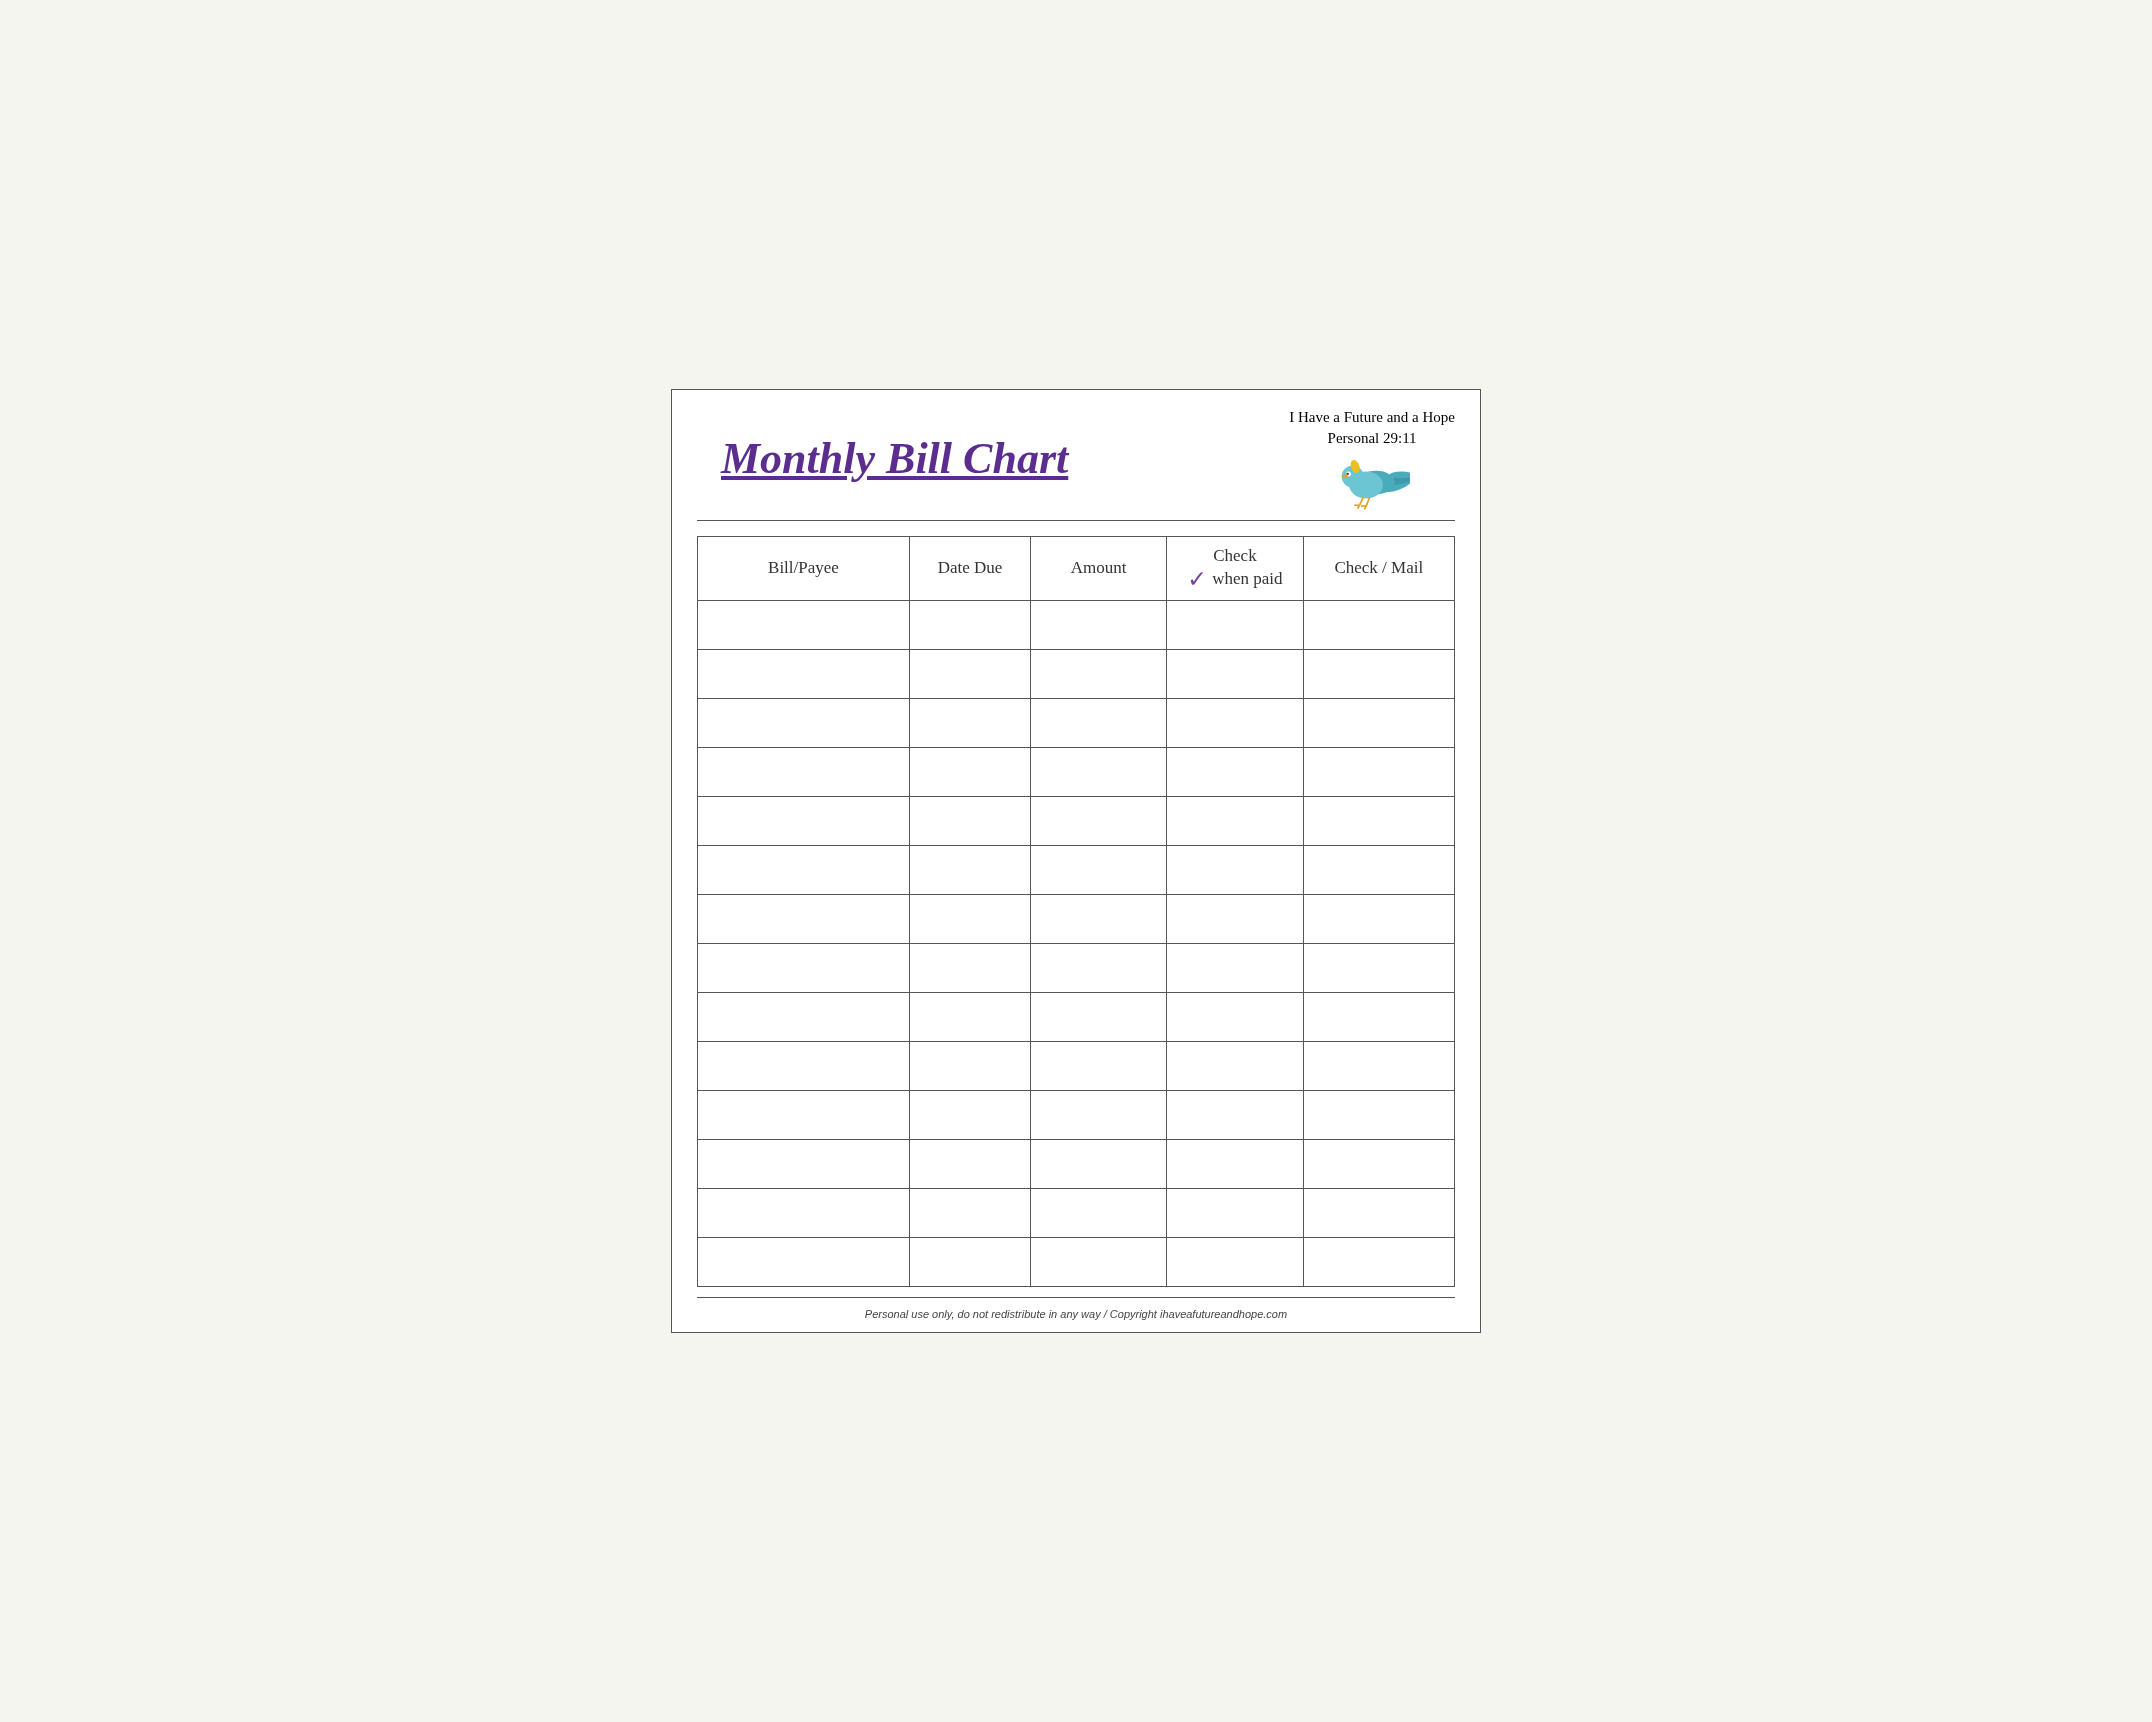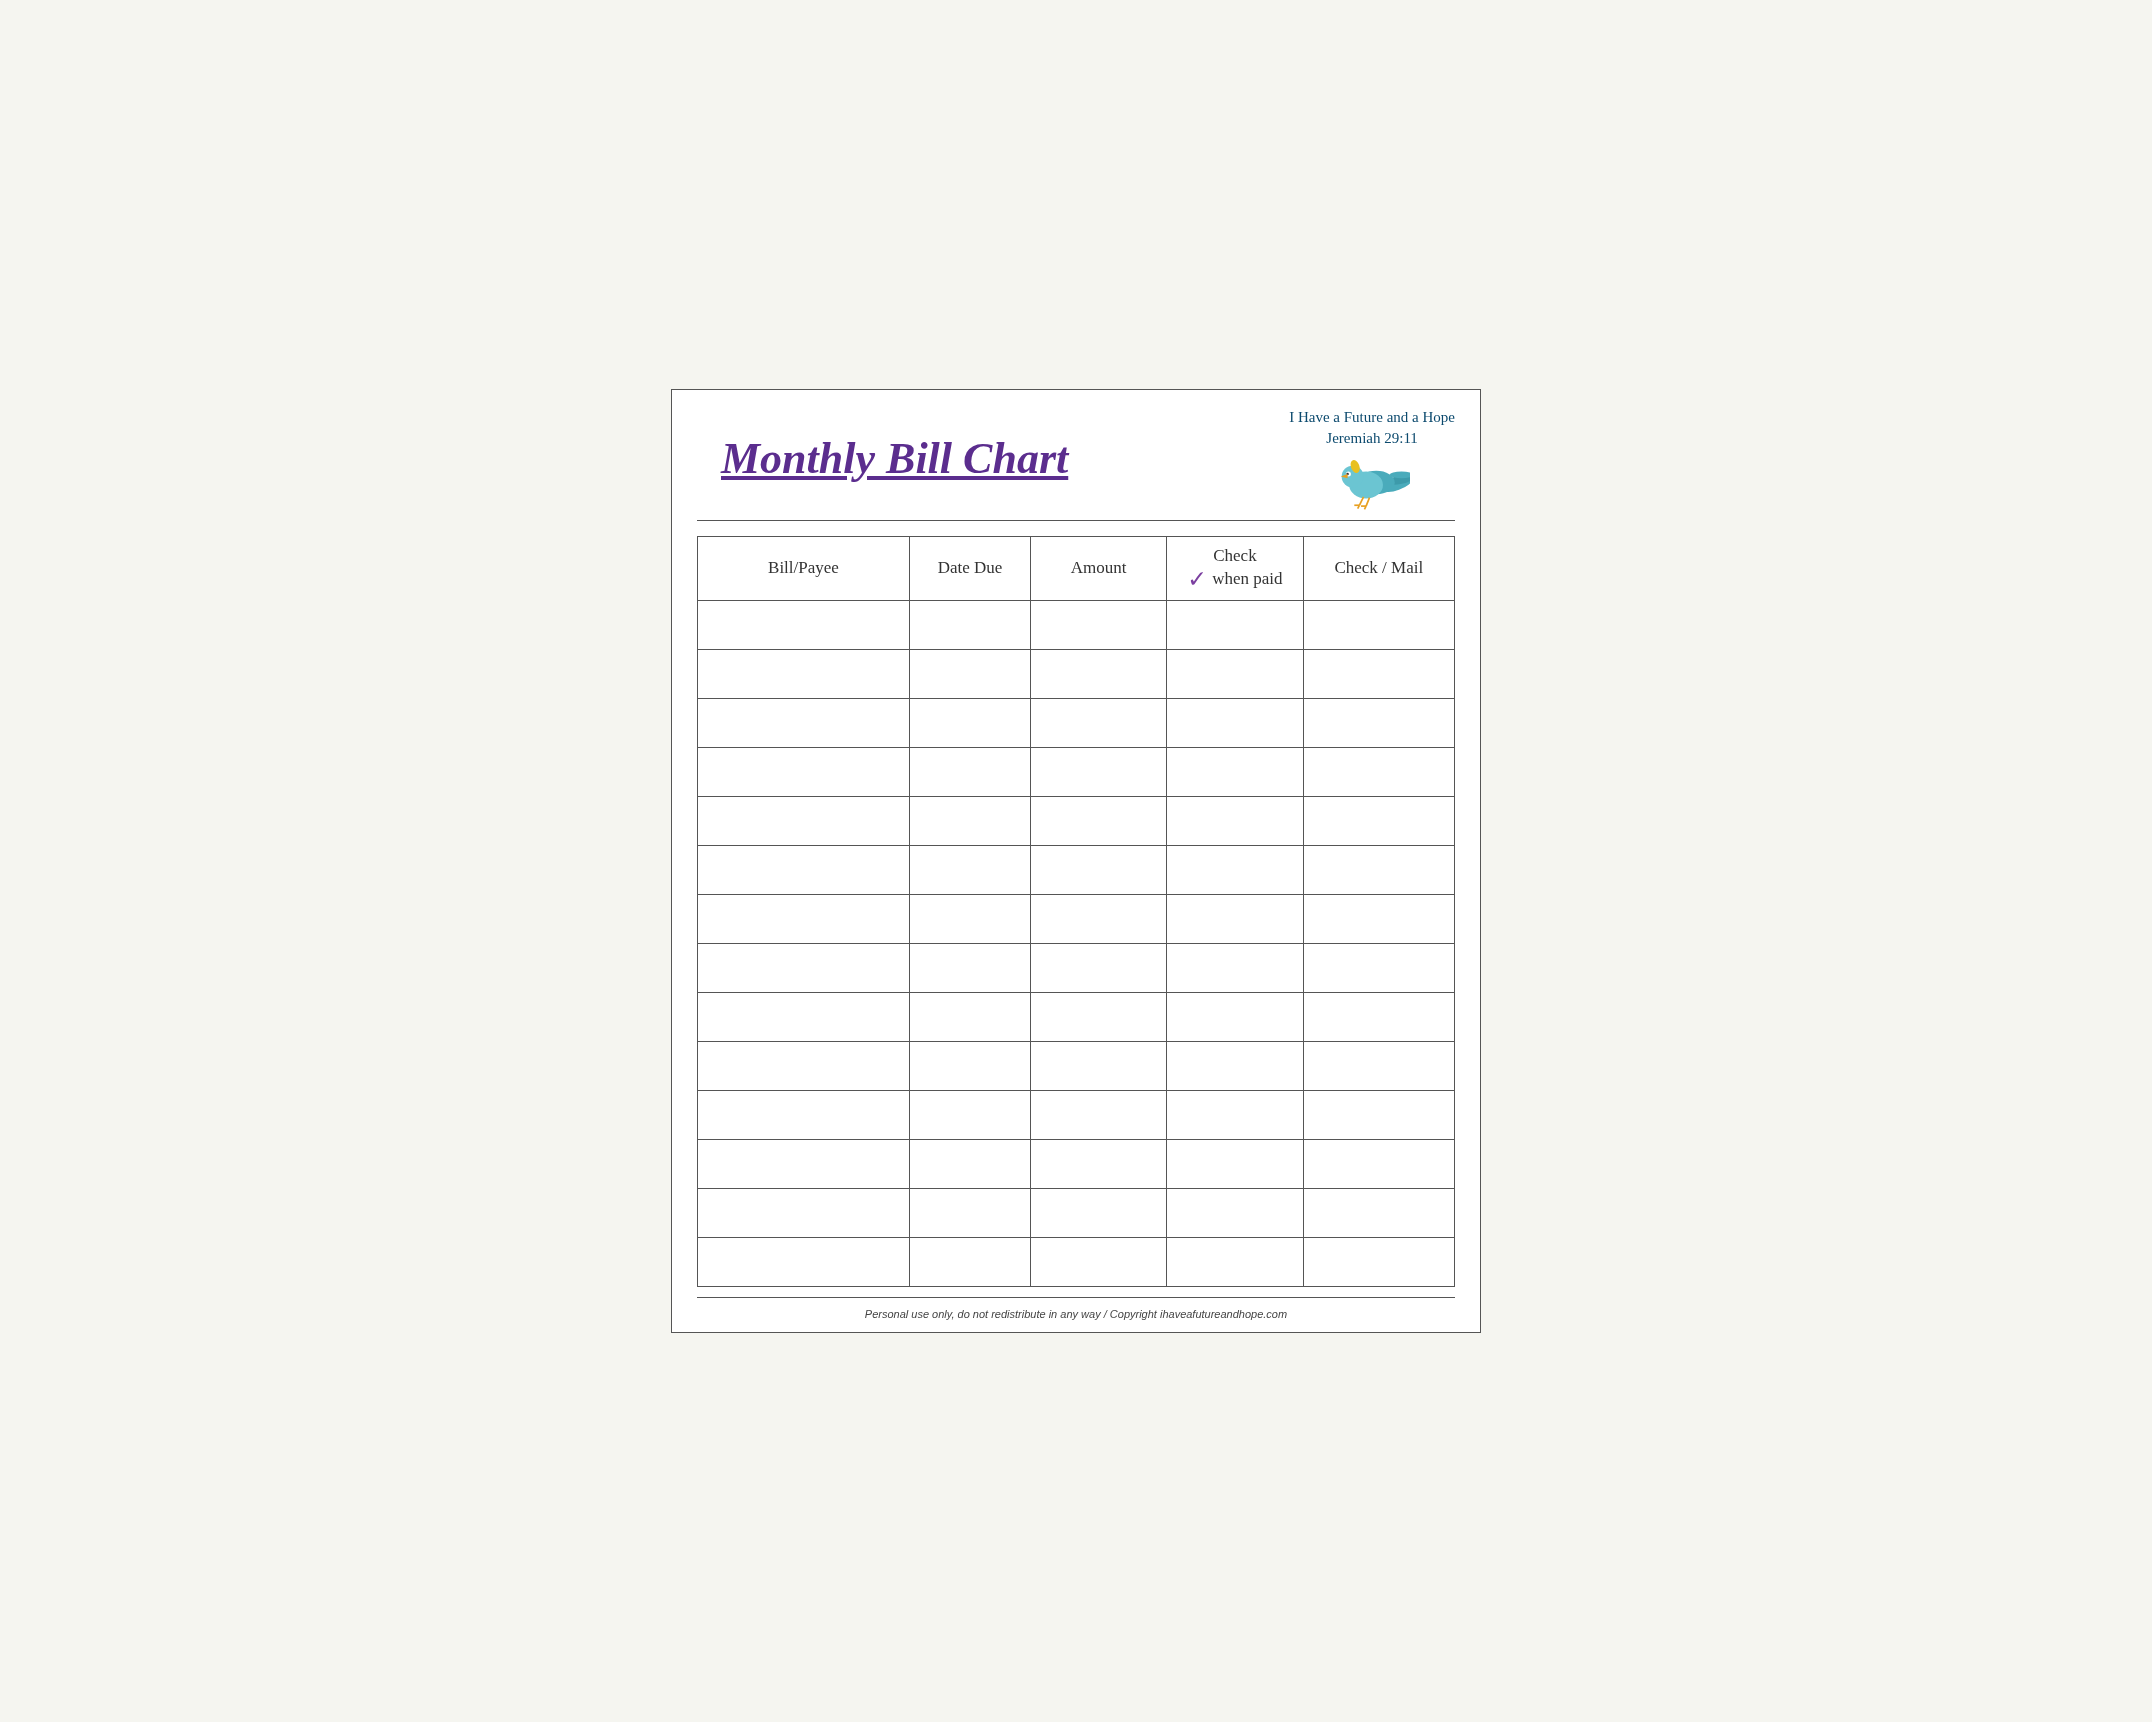--- a/index.html
+++ b/index.html
@@ -54,21 +54,21 @@
     .header-right {
       display: flex;
       flex-direction: column;
       align-items: center;
       gap: 4.2px;
     }
 
     .verse-text {
       font-size: 15px;
       text-align: center;
-      color: #0c4a6e;
+      color: #000000;
       font-family: Georgia, serif;
       line-height: 1.4;
     }
 
     
     .bill-table {
       width: 100%;
       border-collapse: collapse;
       border-radius: 7px;
     }
@@ -145,21 +145,21 @@
 
 <div class="page">
 
   <div class="header">
     <div class="title-area">
       <span class="main-title">Monthly Bill Chart</span>
     </div>
     <div class="header-right">
       <div class="verse-text">
         <span>I Have a Future and a Hope</span><br>
-        <span>Jeremiah 29:11</span>
+        <span>Personal 29:11</span>
       </div>
 
       <svg class="bird-svg" viewBox="0 0 90 70" xmlns="http://www.w3.org/2000/svg">
 
         <ellipse cx="75" cy="38" rx="18" ry="6" fill="#4aabbb" transform="rotate(-20 75 38)"></ellipse>
         <ellipse cx="78" cy="32" rx="16" ry="5" fill="#3d9aaa" transform="rotate(-10 78 32)"></ellipse>
         <ellipse cx="80" cy="26" rx="14" ry="4" fill="#4aabbb" transform="rotate(0 80 26)"></ellipse>
 
         <ellipse cx="50" cy="35" rx="22" ry="14" fill="#4aabbb"></ellipse>
 

